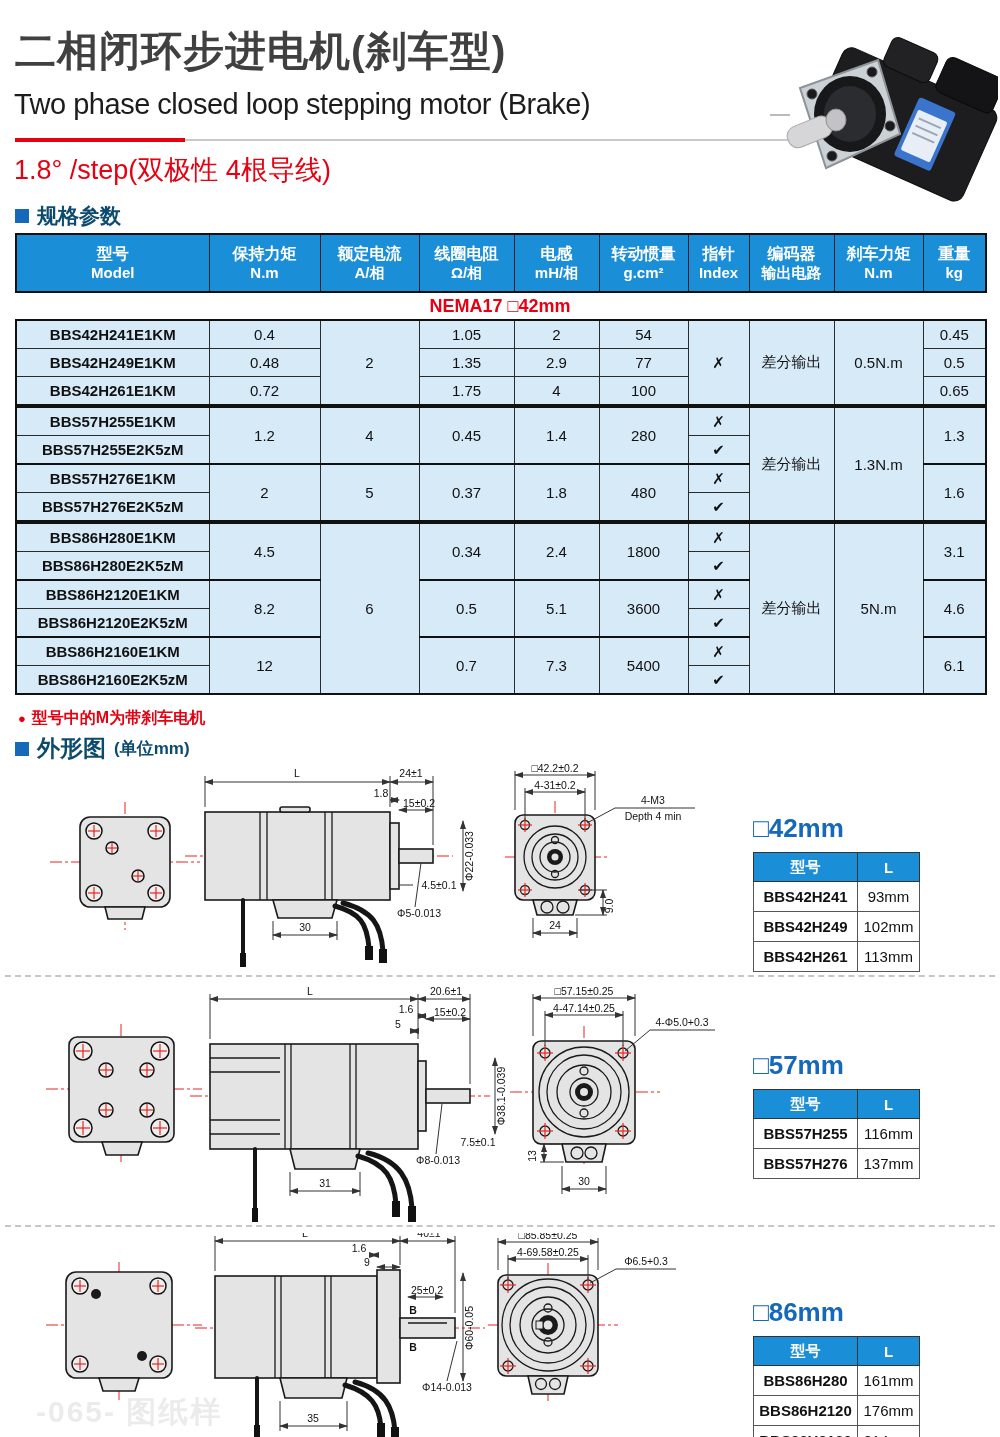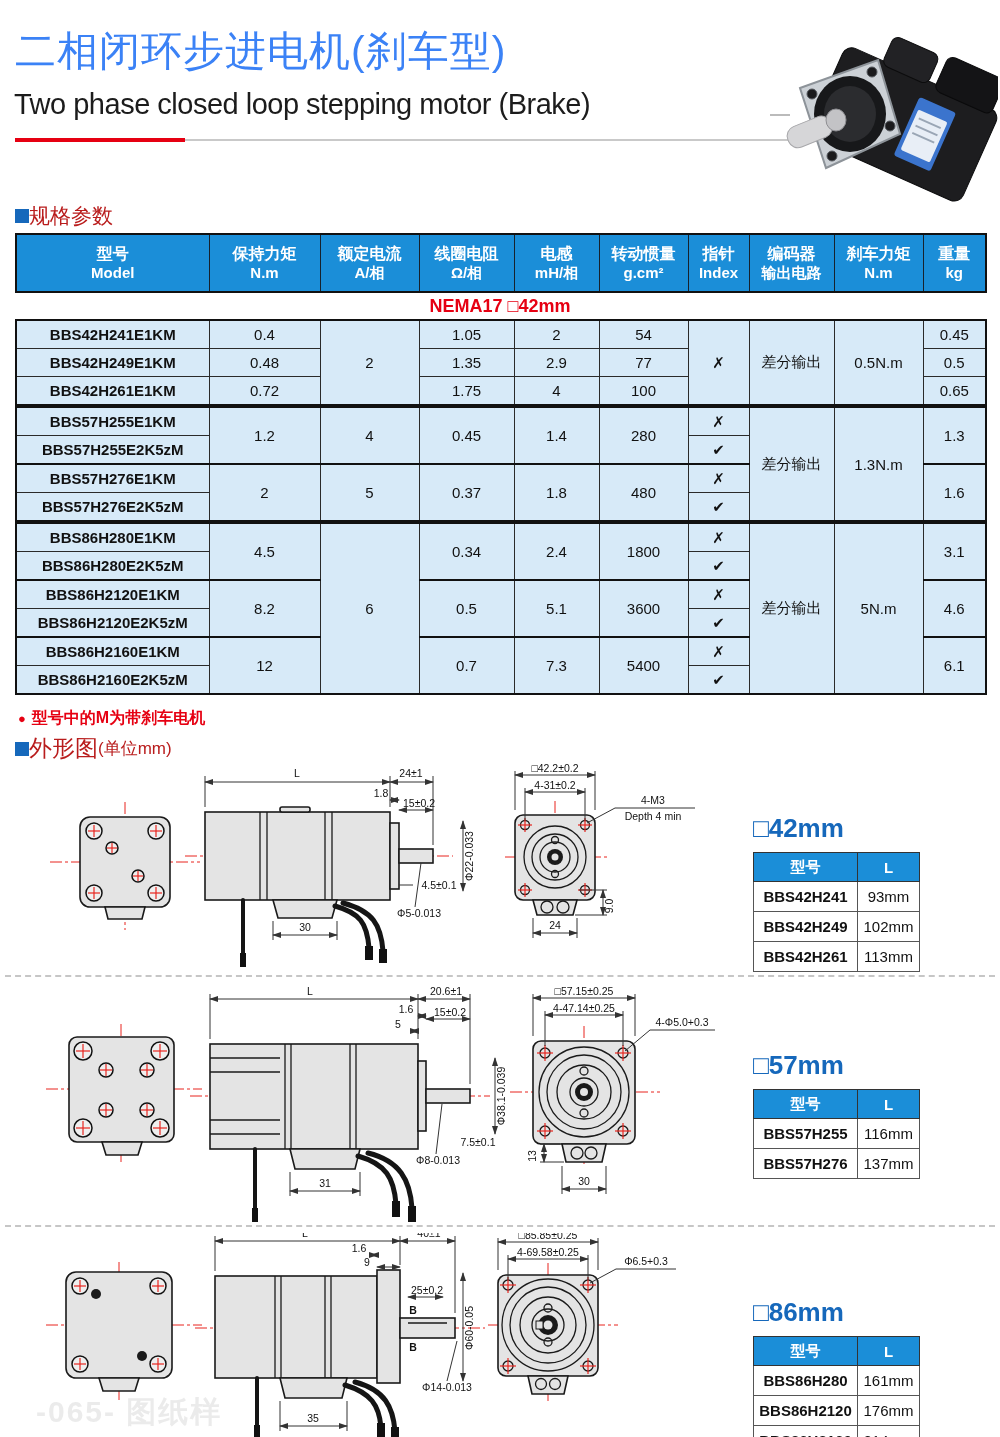--- a/index.html
+++ b/index.html
@@ -1,24 +1,24 @@
 <!DOCTYPE html>
 <html><head>
 <meta charset="utf-8">
 <style>
   html,body{margin:0;padding:0;background:#fff;}
   .page{position:relative;width:1000px;height:1437px;background:#fff;overflow:hidden;
         font-family:"Liberation Sans","DejaVu Sans",sans-serif;color:#111;}
   
-  .title-cn{position:absolute;left:15px;top:24px;font-size:41px;font-weight:normal;color:#3b82f6;letter-spacing:1px;}
+  .title-cn{position:absolute;left:15px;top:24px;font-size:41px;font-weight:bold;color:#404040;letter-spacing:1px;}
   .title-en{position:absolute;left:14px;top:88px;font-size:29px;font-weight:500;color:#1c1c1c;letter-spacing:-0.5px;}
   .rule{position:absolute;left:15px;top:139px;width:970px;height:2px;background:#c9c9c9;}
   .rule .red{position:absolute;left:0;top:-1px;width:170px;height:4px;background:#e60012;}
   .subtitle{position:absolute;left:14px;top:152px;font-size:27px;color:#e60012;}
-  .sec{position:absolute;display:flex;align-items:center;gap:0;color:#b91c1c;font-weight:normal;}
+  .sec{position:absolute;display:flex;align-items:center;gap:8px;color:#0c4a6e;font-weight:bold;}
   .sec .sq{width:14px;height:14px;background:#1668bb;display:inline-block;}
   #sec1{left:15px;top:202px;font-size:21px;}
   #sec2{left:15px;top:733px;font-size:23px;}
   #sec2 .unit{font-size:17px;}
   
   .spec-wrap{position:absolute;left:15px;top:233px;width:970px;}
   table.spec{border-collapse:collapse;table-layout:fixed;width:970px;border:2px solid #111;}
   table.spec th{background:#1b8ed8;color:#fff;border:1px solid #17222c;height:56px;padding:0;vertical-align:middle;}
   .h1{font-size:16px;font-weight:bold;line-height:1.3;}
   .h2{font-size:15px;font-weight:bold;line-height:1.2;}
@@ -70,20 +70,21 @@
         <path d="M0,0L9,3L0,6Z" fill="#333"></path>
       </marker>
     </defs>
   </svg>
 
   <div class="title-cn">二相闭环步进电机(刹车型)</div>
   <div class="title-en">Two phase closed loop stepping motor (Brake)</div>
   <div class="rule">
       <span class="red"></span>
     </div>
+  <div class="subtitle">1.8° /step(双极性 4根导线)</div>
 
   <div class="sec" id="sec1">
     <span class="sq"></span>
     <span>规格参数</span>
   </div>
 
   <svg class="motor" width="228" height="205" viewBox="0 0 228 205">
     <g transform="rotate(24 110 110)">
       <rect x="52" y="62" width="168" height="100" rx="10" fill="#1d1d1f" stroke="#0c0c0d"></rect>
       <rect x="150" y="30" width="62" height="38" rx="7" fill="#141416" stroke="#0a0a0b"></rect>

